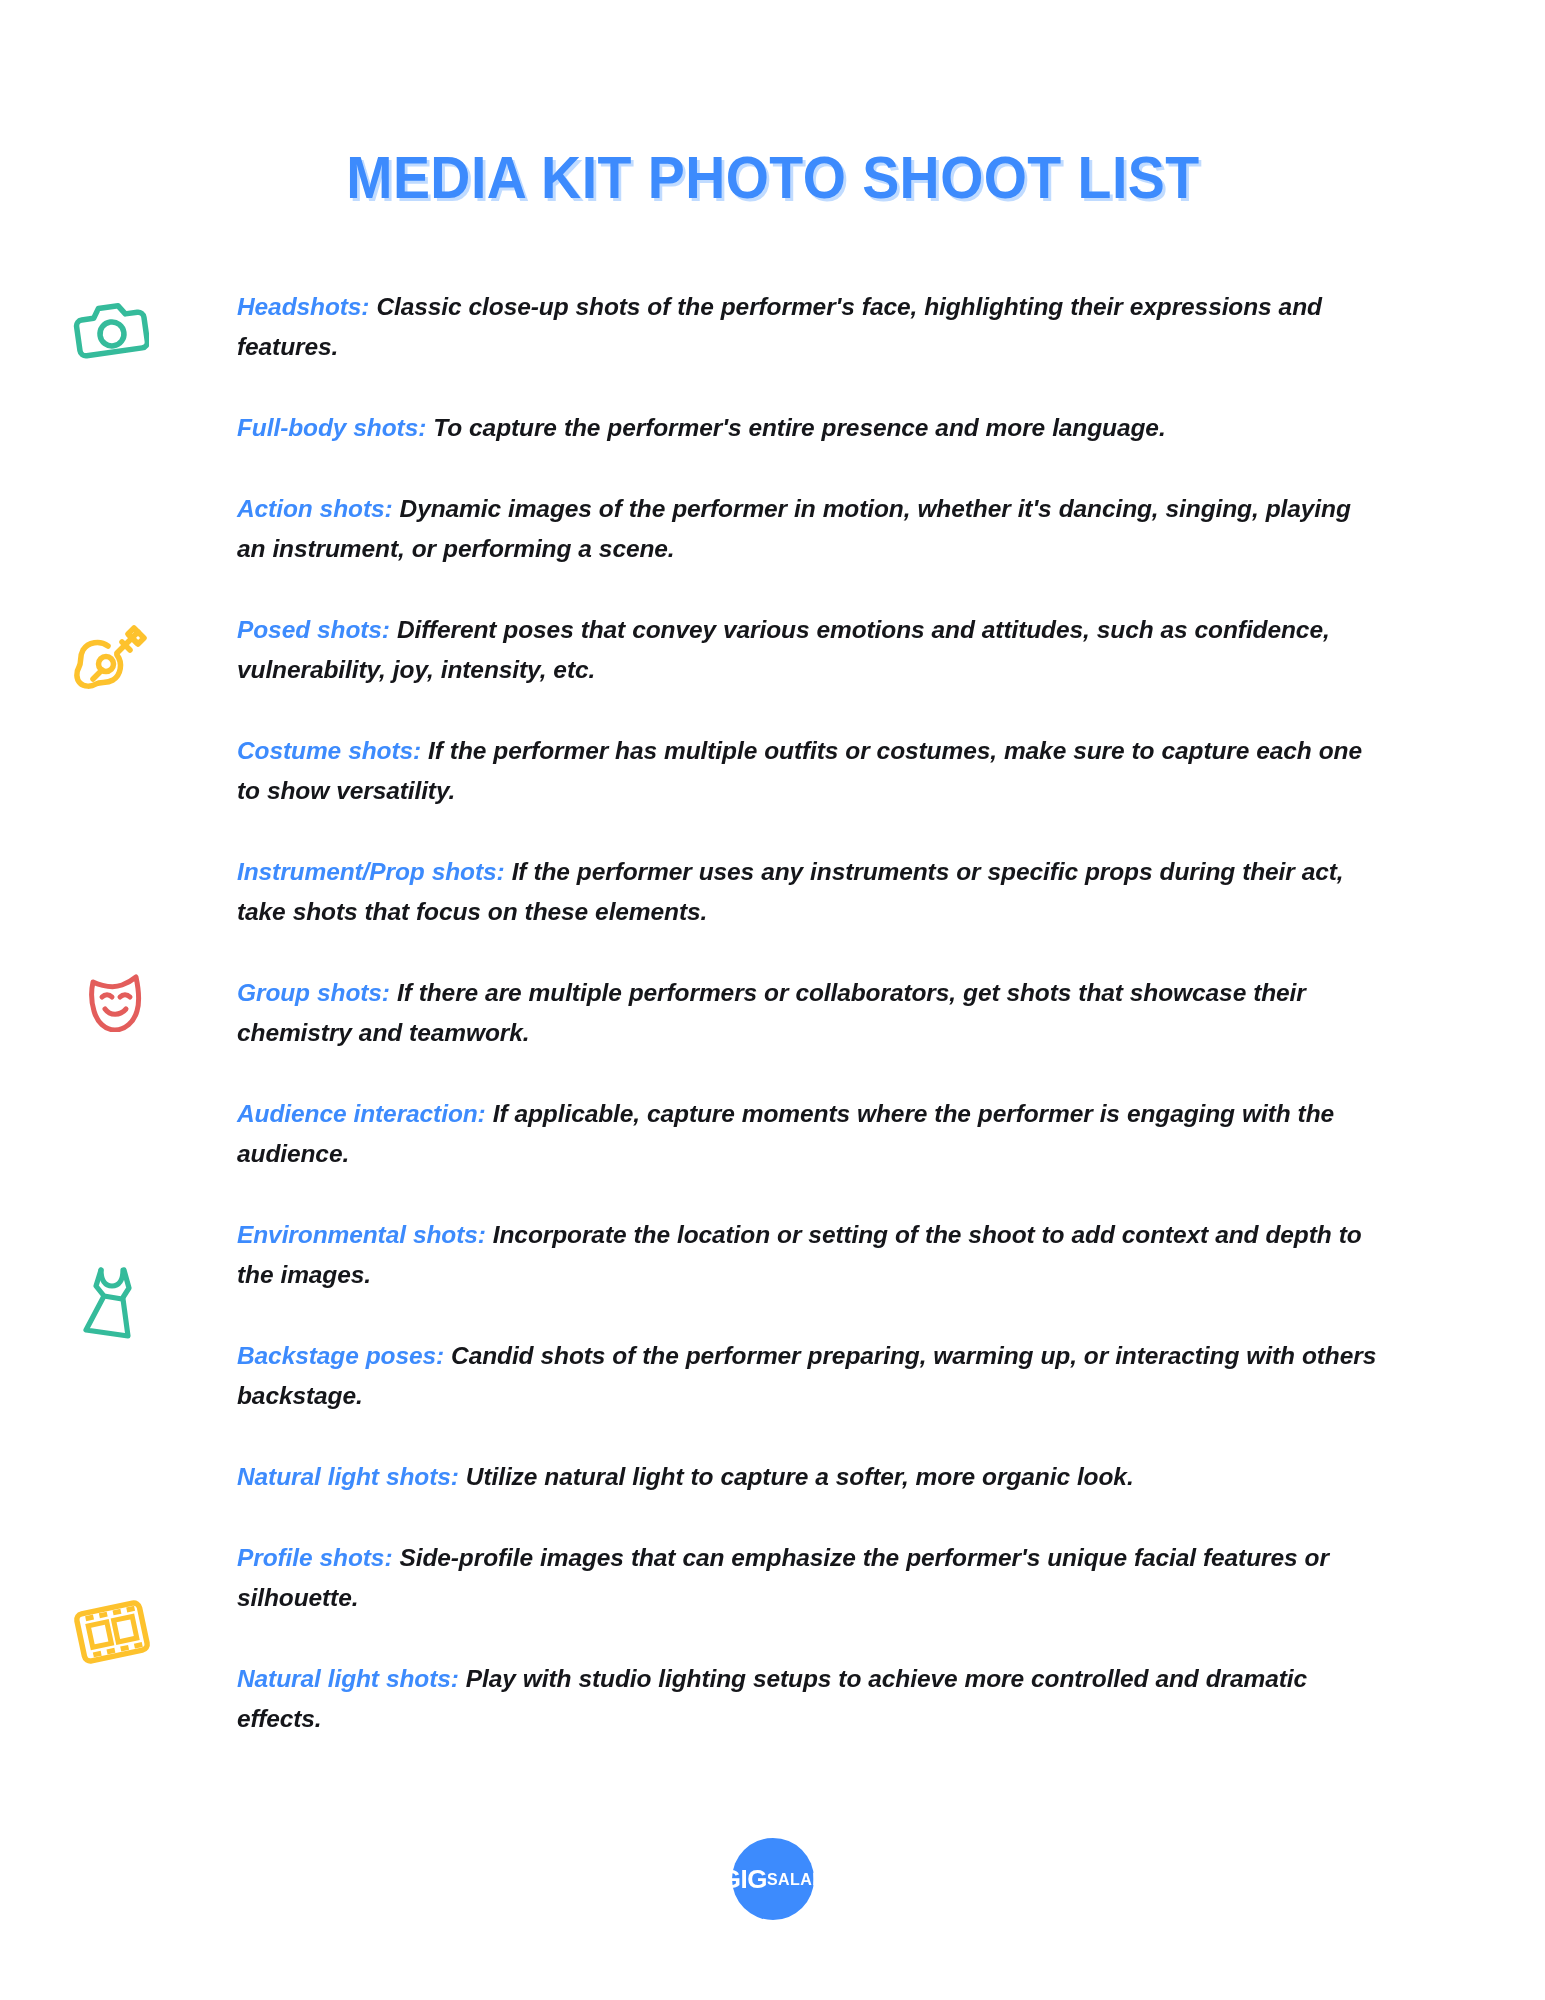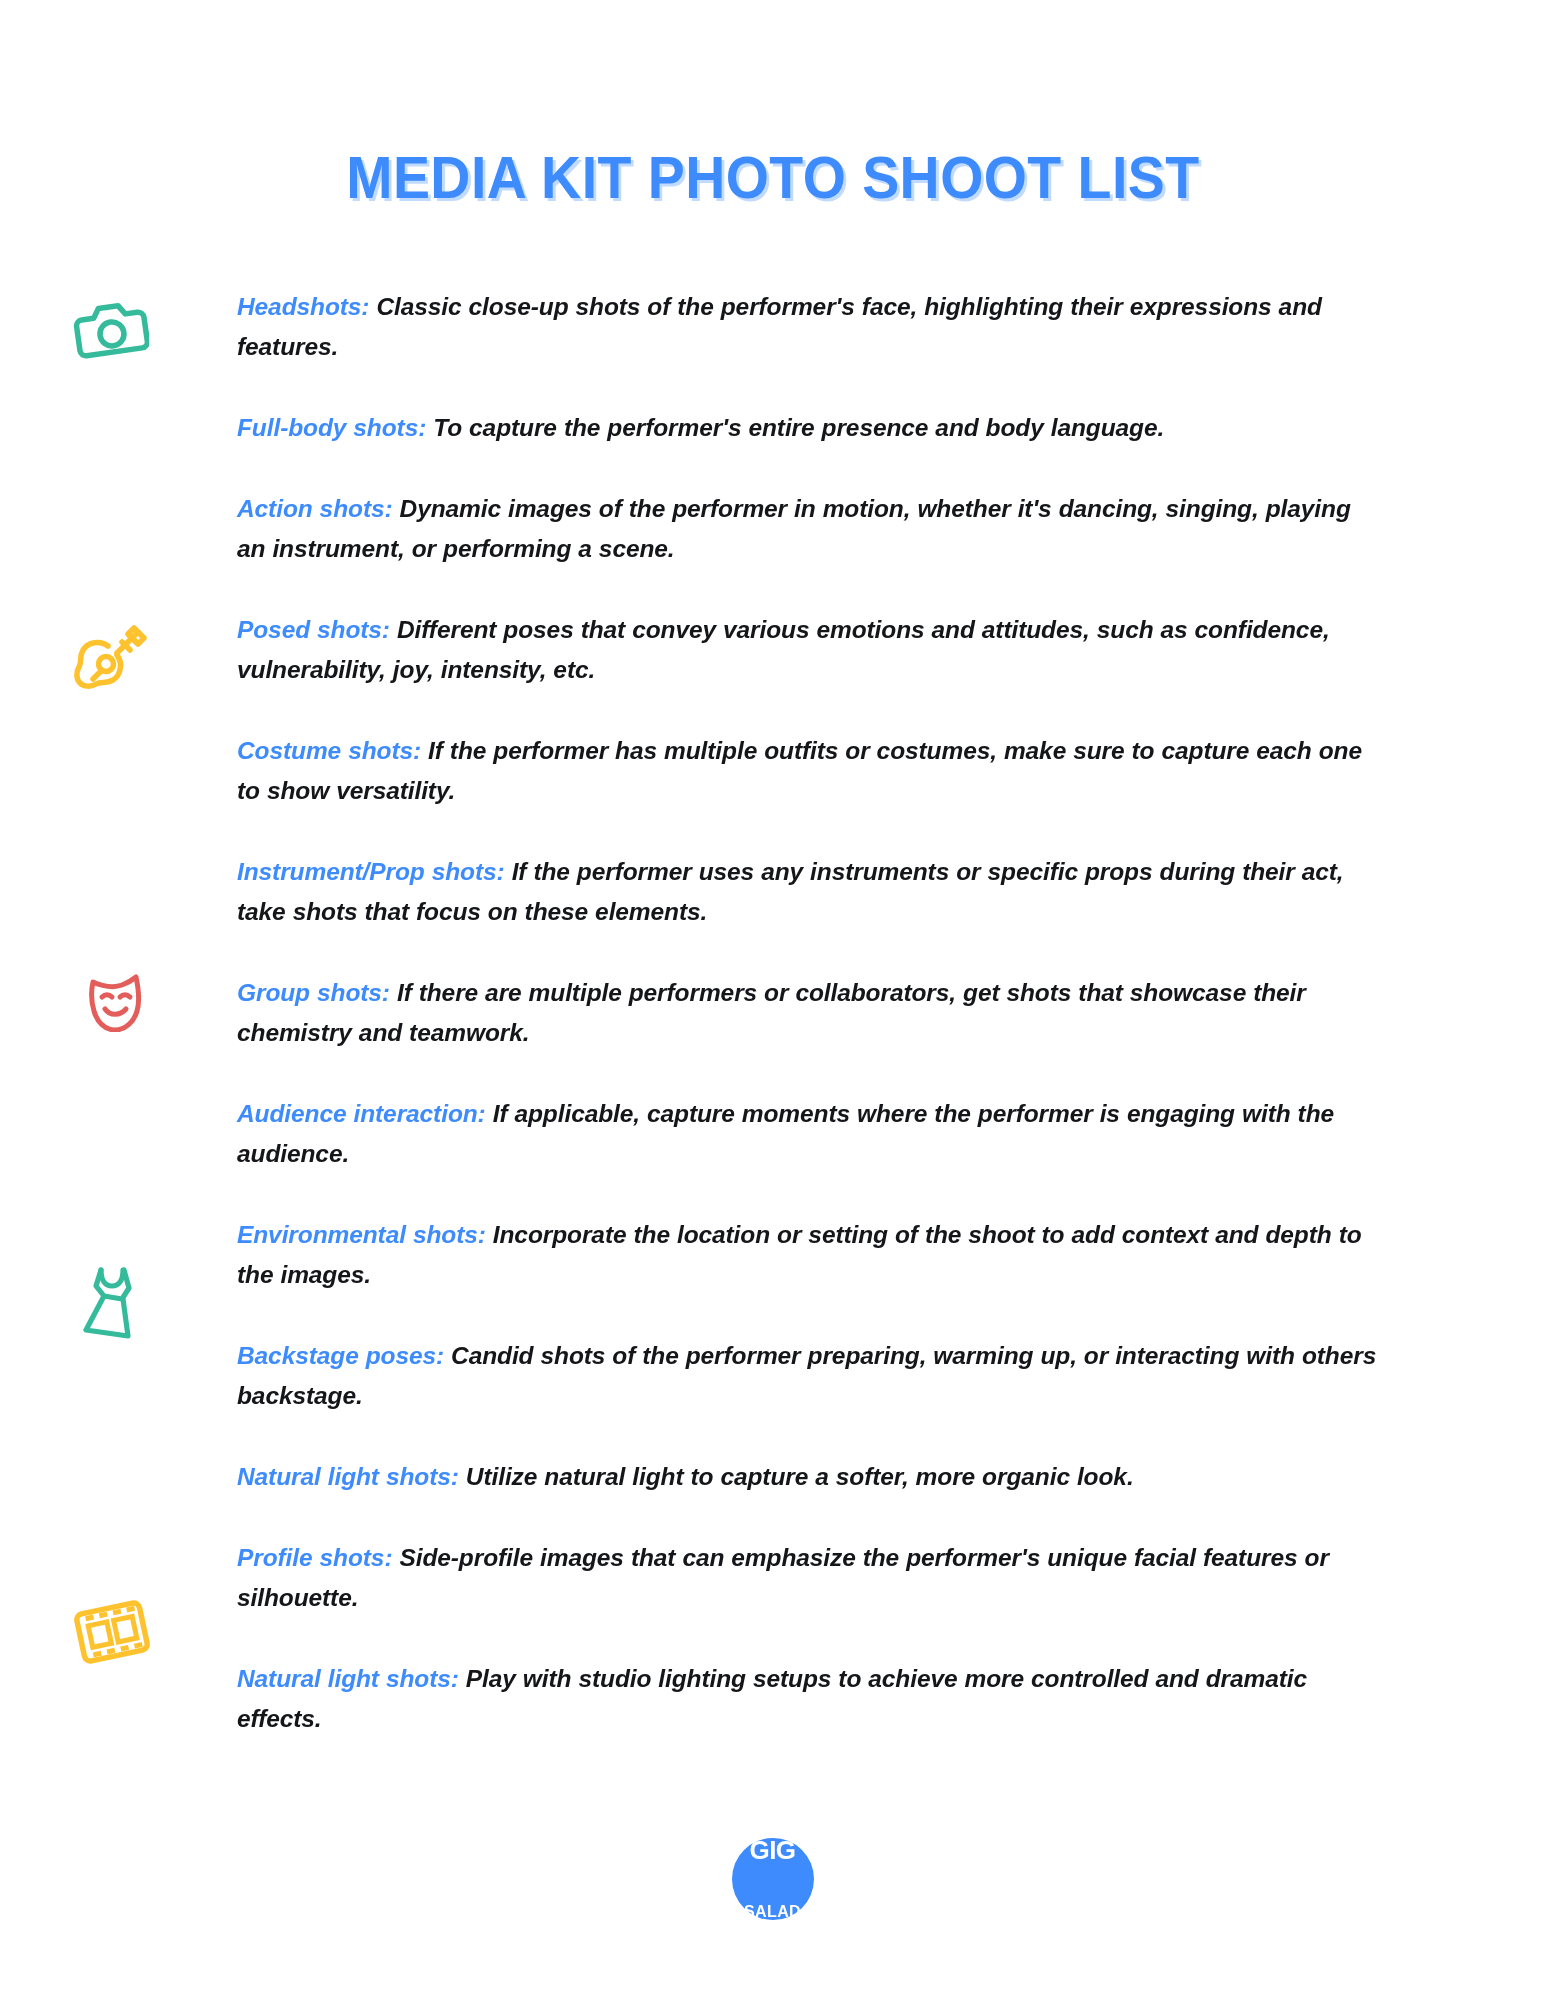--- a/index.html
+++ b/index.html
@@ -99,23 +99,23 @@
     width: 1545px;
     display: flex;
     justify-content: center;
   }
   .logo {
     width: 82px;
     height: 82px;
     border-radius: 50%;
     background: #3d8bfd;
     display: flex;
-    flex-direction: column;
+    flex-direction: row;
     align-items: center;
-    justify-content: space-between;
+    justify-content: center;
     color: #ffffff;
   }
   .logo-gig {
     font-family: "Liberation Sans", sans-serif;
     font-weight: 700;
     font-size: 26px;
     line-height: 25px;
     letter-spacing: -0.5px;
   }
   .logo-salad {
@@ -197,21 +197,21 @@
     </svg>
   </div>
 
   <div class="list">
 
     <div class="item">
       <p class="item-text"><span class="label">Headshots:</span> <span class="body-txt">Classic close-up shots of the performer's face, highlighting their expressions and features.</span></p>
     </div>
 
     <div class="item">
-      <p class="item-text"><span class="label">Full-body shots:</span> <span class="body-txt">To capture the performer's entire presence and body language.</span></p>
+      <p class="item-text"><span class="label">Full-body shots:</span> <span class="body-txt">To capture the performer's entire presence and more language.</span></p>
     </div>
 
     <div class="item">
       <p class="item-text"><span class="label">Action shots:</span> <span class="body-txt">Dynamic images of the performer in motion, whether it's dancing, singing, playing an instrument, or performing a scene.</span></p>
     </div>
 
     <div class="item">
       <p class="item-text"><span class="label">Posed shots:</span> <span class="body-txt">Different poses that convey various emotions and attitudes, such as confidence, vulnerability, joy, intensity, etc.</span></p>
     </div>
 

